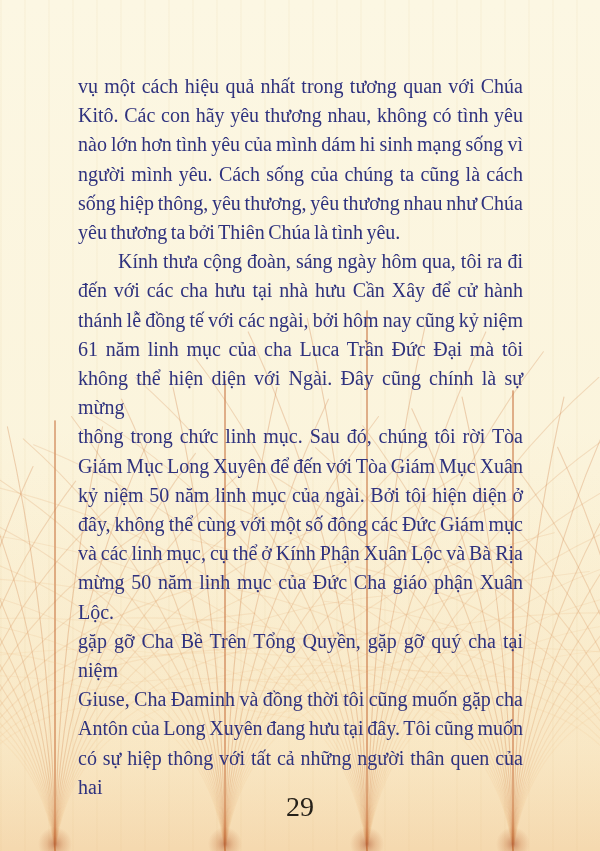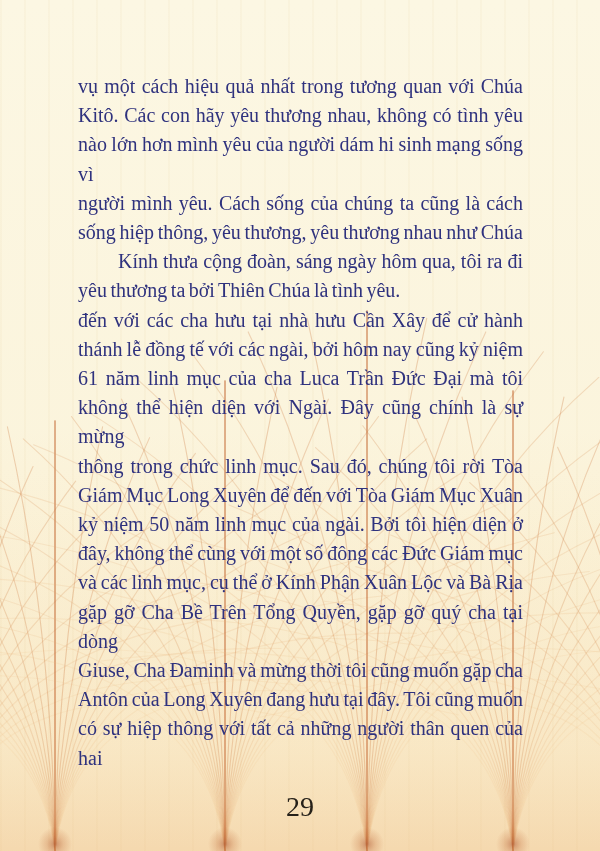--- a/index.html
+++ b/index.html
@@ -213,35 +213,36 @@
         <circle cx="55" cy="844" r="17" fill="url(#cuspGlow)"></circle>
         <circle cx="225" cy="844" r="17" fill="url(#cuspGlow)"></circle>
         <circle cx="367" cy="844" r="17" fill="url(#cuspGlow)"></circle>
         <circle cx="513" cy="844" r="17" fill="url(#cuspGlow)"></circle>
       </g>
   </svg>
 
   <div class="text-block">
     <div class="line">vụ một cách hiệu quả nhất trong tương quan với Chúa</div>
     <div class="line">Kitô. Các con hãy yêu thương nhau, không có tình yêu</div>
-    <div class="line">nào lớn hơn mình yêu của người dám hi sinh mạng sống vì</div>
+    <div class="line">nào lớn hơn tình yêu của mình dám hi sinh mạng sống vì</div>
     <div class="line">người mình yêu. Cách sống của chúng ta cũng là cách</div>
     <div class="line">sống hiệp thông, yêu thương, yêu thương nhau như Chúa</div>
+    <div class="line end">yêu thương ta bởi Thiên Chúa là tình yêu.</div>
     <div class="line indent">Kính thưa cộng đoàn, sáng ngày hôm qua, tôi ra đi</div>
-    <div class="line end">yêu thương ta bởi Thiên Chúa là tình yêu.</div>
     <div class="line">đến với các cha hưu tại nhà hưu Cần Xây để cử hành</div>
     <div class="line">thánh lễ đồng tế với các ngài, bởi hôm nay cũng kỷ niệm</div>
     <div class="line">61 năm linh mục của cha Luca Trần Đức Đại mà tôi</div>
     <div class="line">không thể hiện diện với Ngài. Đây cũng chính là sự mừng</div>
     <div class="line">thông trong chức linh mục. Sau đó, chúng tôi rời Tòa</div>
     <div class="line">Giám Mục Long Xuyên để đến với Tòa Giám Mục Xuân</div>
     <div class="line">kỷ niệm 50 năm linh mục của ngài. Bởi tôi hiện diện ở</div>
     <div class="line">đây, không thể cùng với một số đông các Đức Giám mục</div>
     <div class="line">và các linh mục, cụ thể ở Kính Phận Xuân Lộc và Bà Rịa</div>
-    <div class="line">gặp gỡ Cha Bề Trên Tổng Quyền, gặp gỡ quý cha tại dòng</div>
-    <div class="line">Giuse, Cha Đaminh và mừng thời tôi cũng muốn gặp cha</div>
+    <div class="line">mừng 50 năm linh mục của Đức Cha giáo phận Xuân Lộc.</div>
+    <div class="line">gặp gỡ Cha Bề Trên Tổng Quyền, gặp gỡ quý cha tại niệm</div>
+    <div class="line">Giuse, Cha Đaminh và đồng thời tôi cũng muốn gặp cha</div>
     <div class="line">Antôn của Long Xuyên đang hưu tại đây. Tôi cũng muốn</div>
     <div class="line">có sự hiệp thông với tất cả những người thân quen của hai</div>
   </div>
 
   <div class="page-number">29</div>
 
 </div>
 
 </body></html>

